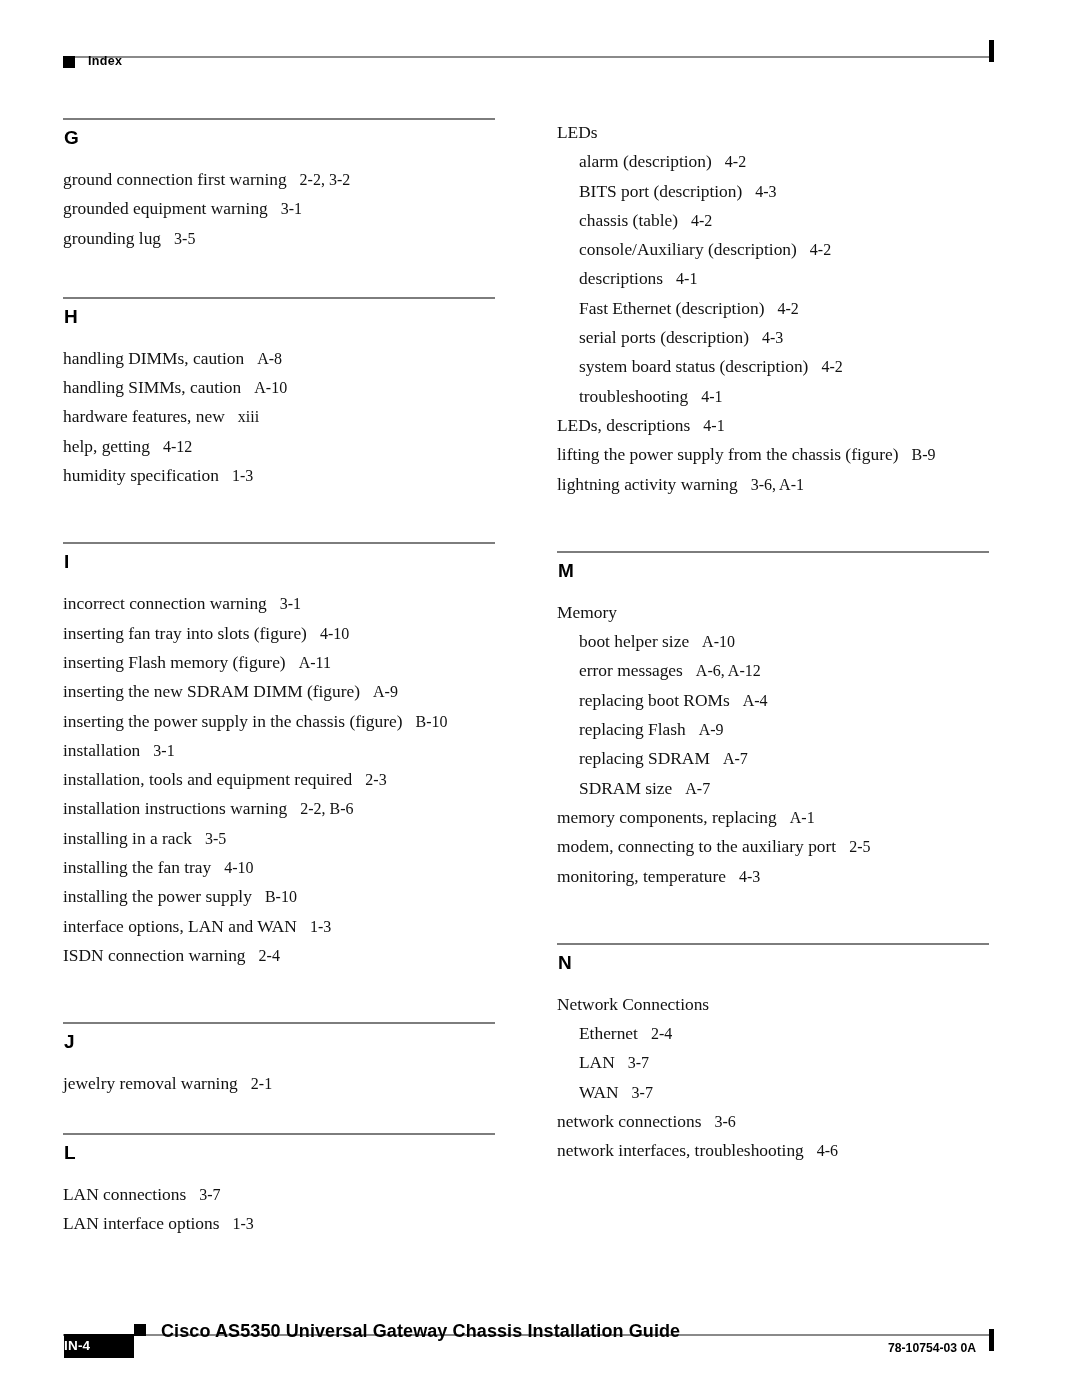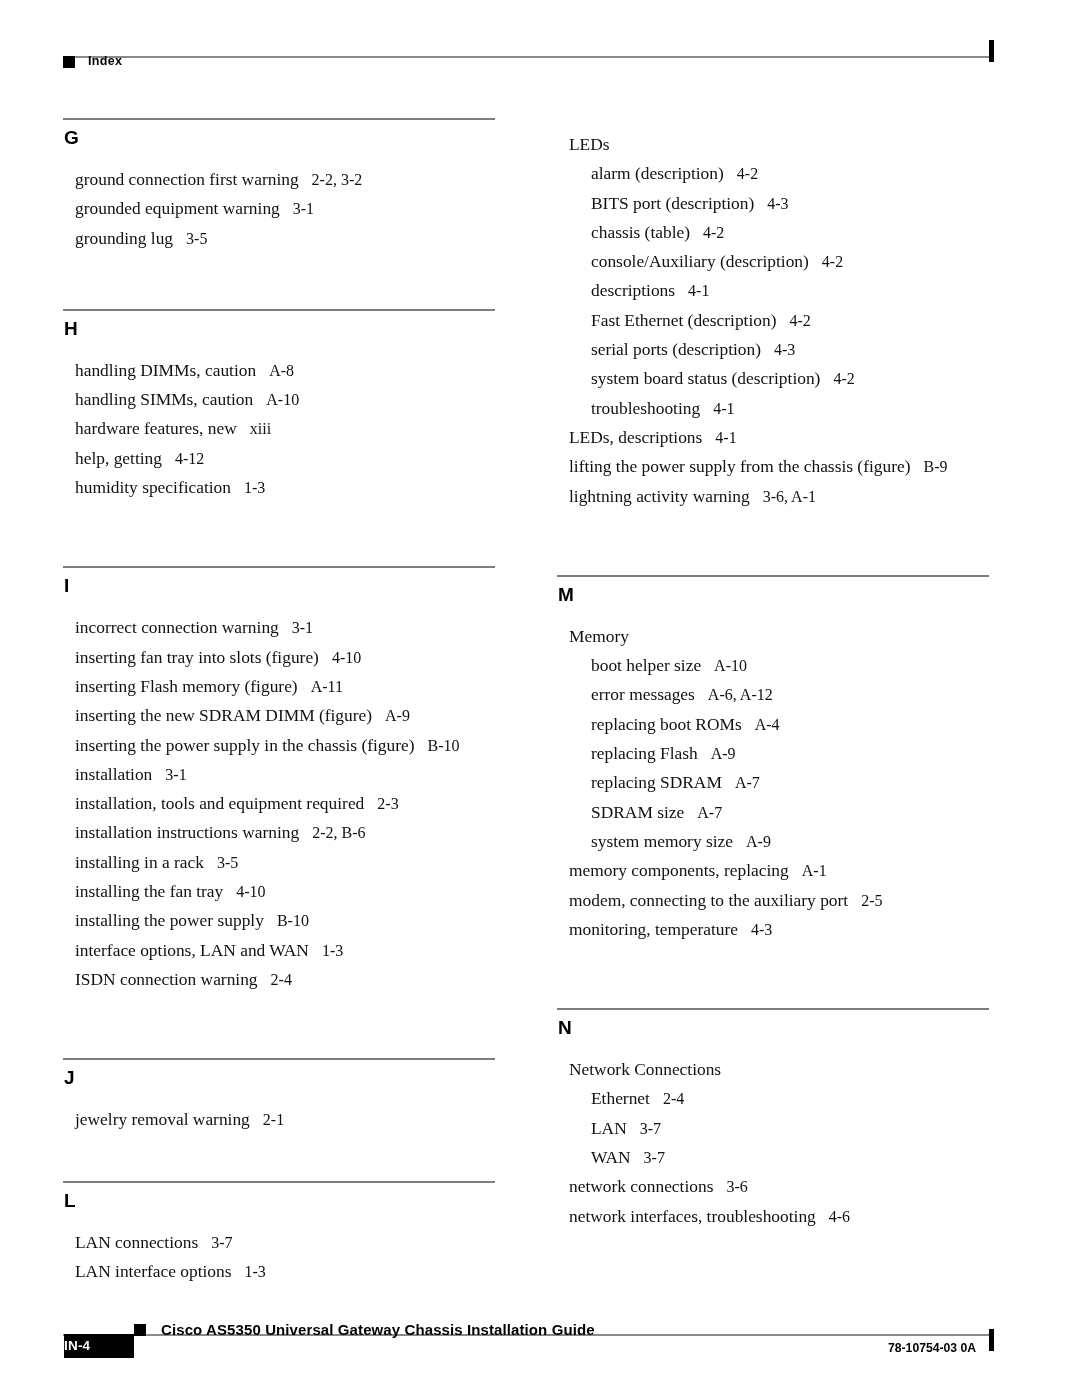--- a/index.html
+++ b/index.html
@@ -86,21 +86,21 @@
   }
   .letter-heading {
     font-family: "Liberation Sans", "DejaVu Sans", sans-serif;
     font-size: 19px;
     font-weight: bold;
     line-height: 26px;
     color: #000000;
     margin: 0 0 14px 1px;
   }
 
-  .entries { margin: 12px; padding: 0; }
+  .entries { margin: 0; padding: 0; }
 
   .entry {
     font-family: "Liberation Serif", "DejaVu Serif", serif;
     font-size: 17.4px;
     line-height: 29.3px;
     color: #111111;
     white-space: nowrap;
   }
   .entry.sub { padding-left: 22px; }
   .entry .locator {
@@ -163,21 +163,21 @@
     top: 6px;
     width: 12px;
     height: 12px;
     background: #000000;
   }
   .footer-title {
     position: absolute;
     left: 161px;
     top: 3px;
     font-family: "Liberation Sans", "DejaVu Sans", sans-serif;
-    font-size: 15px;
+    font-size: 18px;
     font-weight: bold;
     letter-spacing: 0.1px;
     color: #000000;
     text-align: center;
   }
   .footer-docnum {
     position: absolute;
     left: 888px;
     top: 23px;
     font-family: Liberation Sans, sans-serif;
@@ -280,21 +280,20 @@
         <div class="letter-rule"></div>
         <div class="letter-heading">M</div>
         <div class="entries">
           <div class="entry"><span class="term">Memory</span></div>
           <div class="entry sub"><span class="term">boot helper size</span><span class="locator">A-10</span></div>
           <div class="entry sub"><span class="term">error messages</span><span class="locator">A-6, A-12</span></div>
           <div class="entry sub"><span class="term">replacing boot ROMs</span><span class="locator">A-4</span></div>
           <div class="entry sub"><span class="term">replacing Flash</span><span class="locator">A-9</span></div>
           <div class="entry sub"><span class="term">replacing SDRAM</span><span class="locator">A-7</span></div>
           <div class="entry sub"><span class="term">SDRAM size</span><span class="locator">A-7</span></div>
-          <div class="entry sub"><span class="term">system memory size</span><span class="locator">A-9</span></div>
           <div class="entry"><span class="term">memory components, replacing</span><span class="locator">A-1</span></div>
           <div class="entry"><span class="term">modem, connecting to the auxiliary port</span><span class="locator">2-5</span></div>
           <div class="entry"><span class="term">monitoring, temperature</span><span class="locator">4-3</span></div>
         </div>
       </div>
       <div class="group-gap-large"></div>
       <div class="letter-group">
         <div class="letter-rule"></div>
         <div class="letter-heading">N</div>
         <div class="entries">

